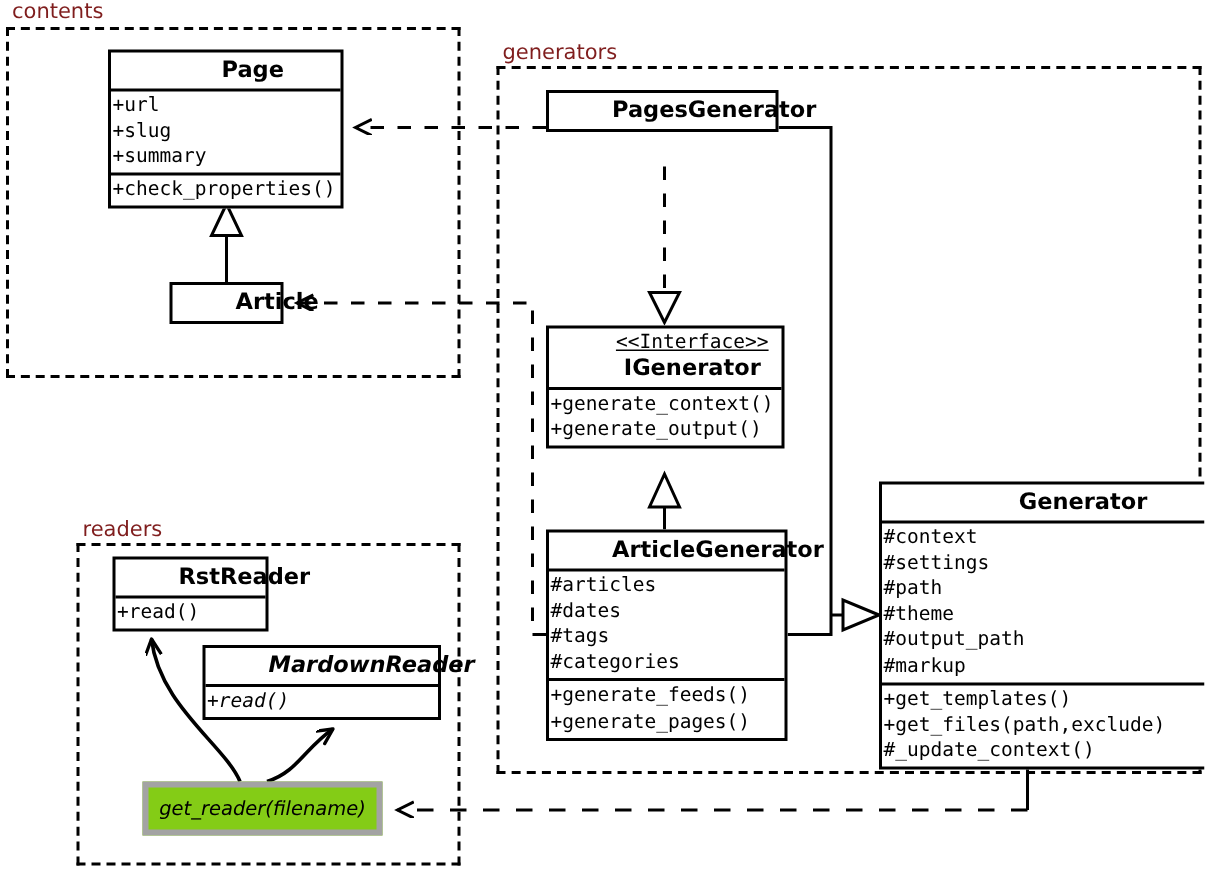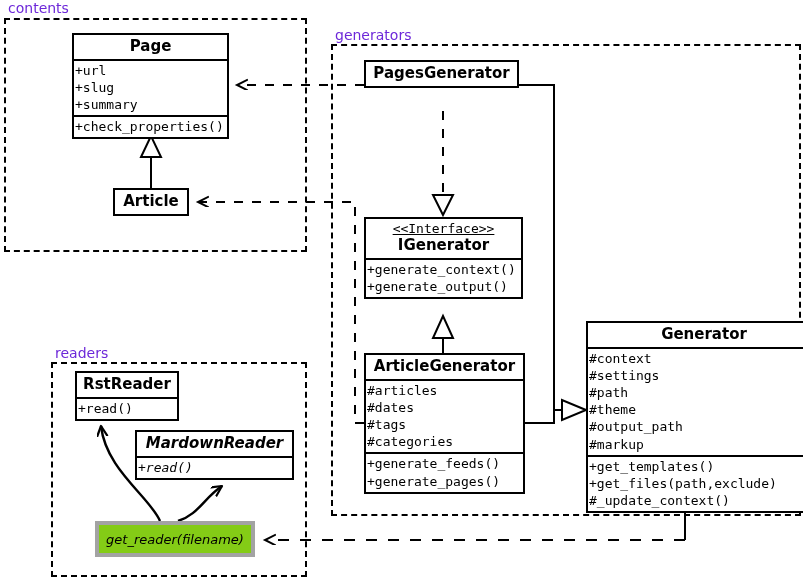--- a/index.html
+++ b/index.html
@@ -23,41 +23,42 @@
   }
   
   .pkg {
     position: absolute;
     box-sizing: border-box;
     background: transparent;
   }
   .pkg-label {
     position: absolute;
     font-size: 14px;
-    color: #6d28d9;
+    color: #7f1d1d;
     background: #ffffff;
     padding: 0 2px;
     white-space: nowrap;
     font-family: "DejaVu Sans", sans-serif;
   }
   
   .uml {
     position: absolute;
     box-sizing: border-box;
     border: 2px solid #000;
     background: #ffffff;
     z-index: 5;
   }
   .uml .title {
     text-align: center;
     font-weight: bold;
     font-size: 15px;
     padding: 3px 6px 4px 6px;
     font-family: "DejaVu Sans", sans-serif;
     line-height: 1.12;
+    margin-left: 36px;
   }
   .uml .stereo {
     display: block;
     font-weight: normal;
     font-size: 13px;
     font-family: "DejaVu Sans Mono", monospace;
     line-height: 1.15;
     text-decoration: underline;
   }
   .uml .sep {

